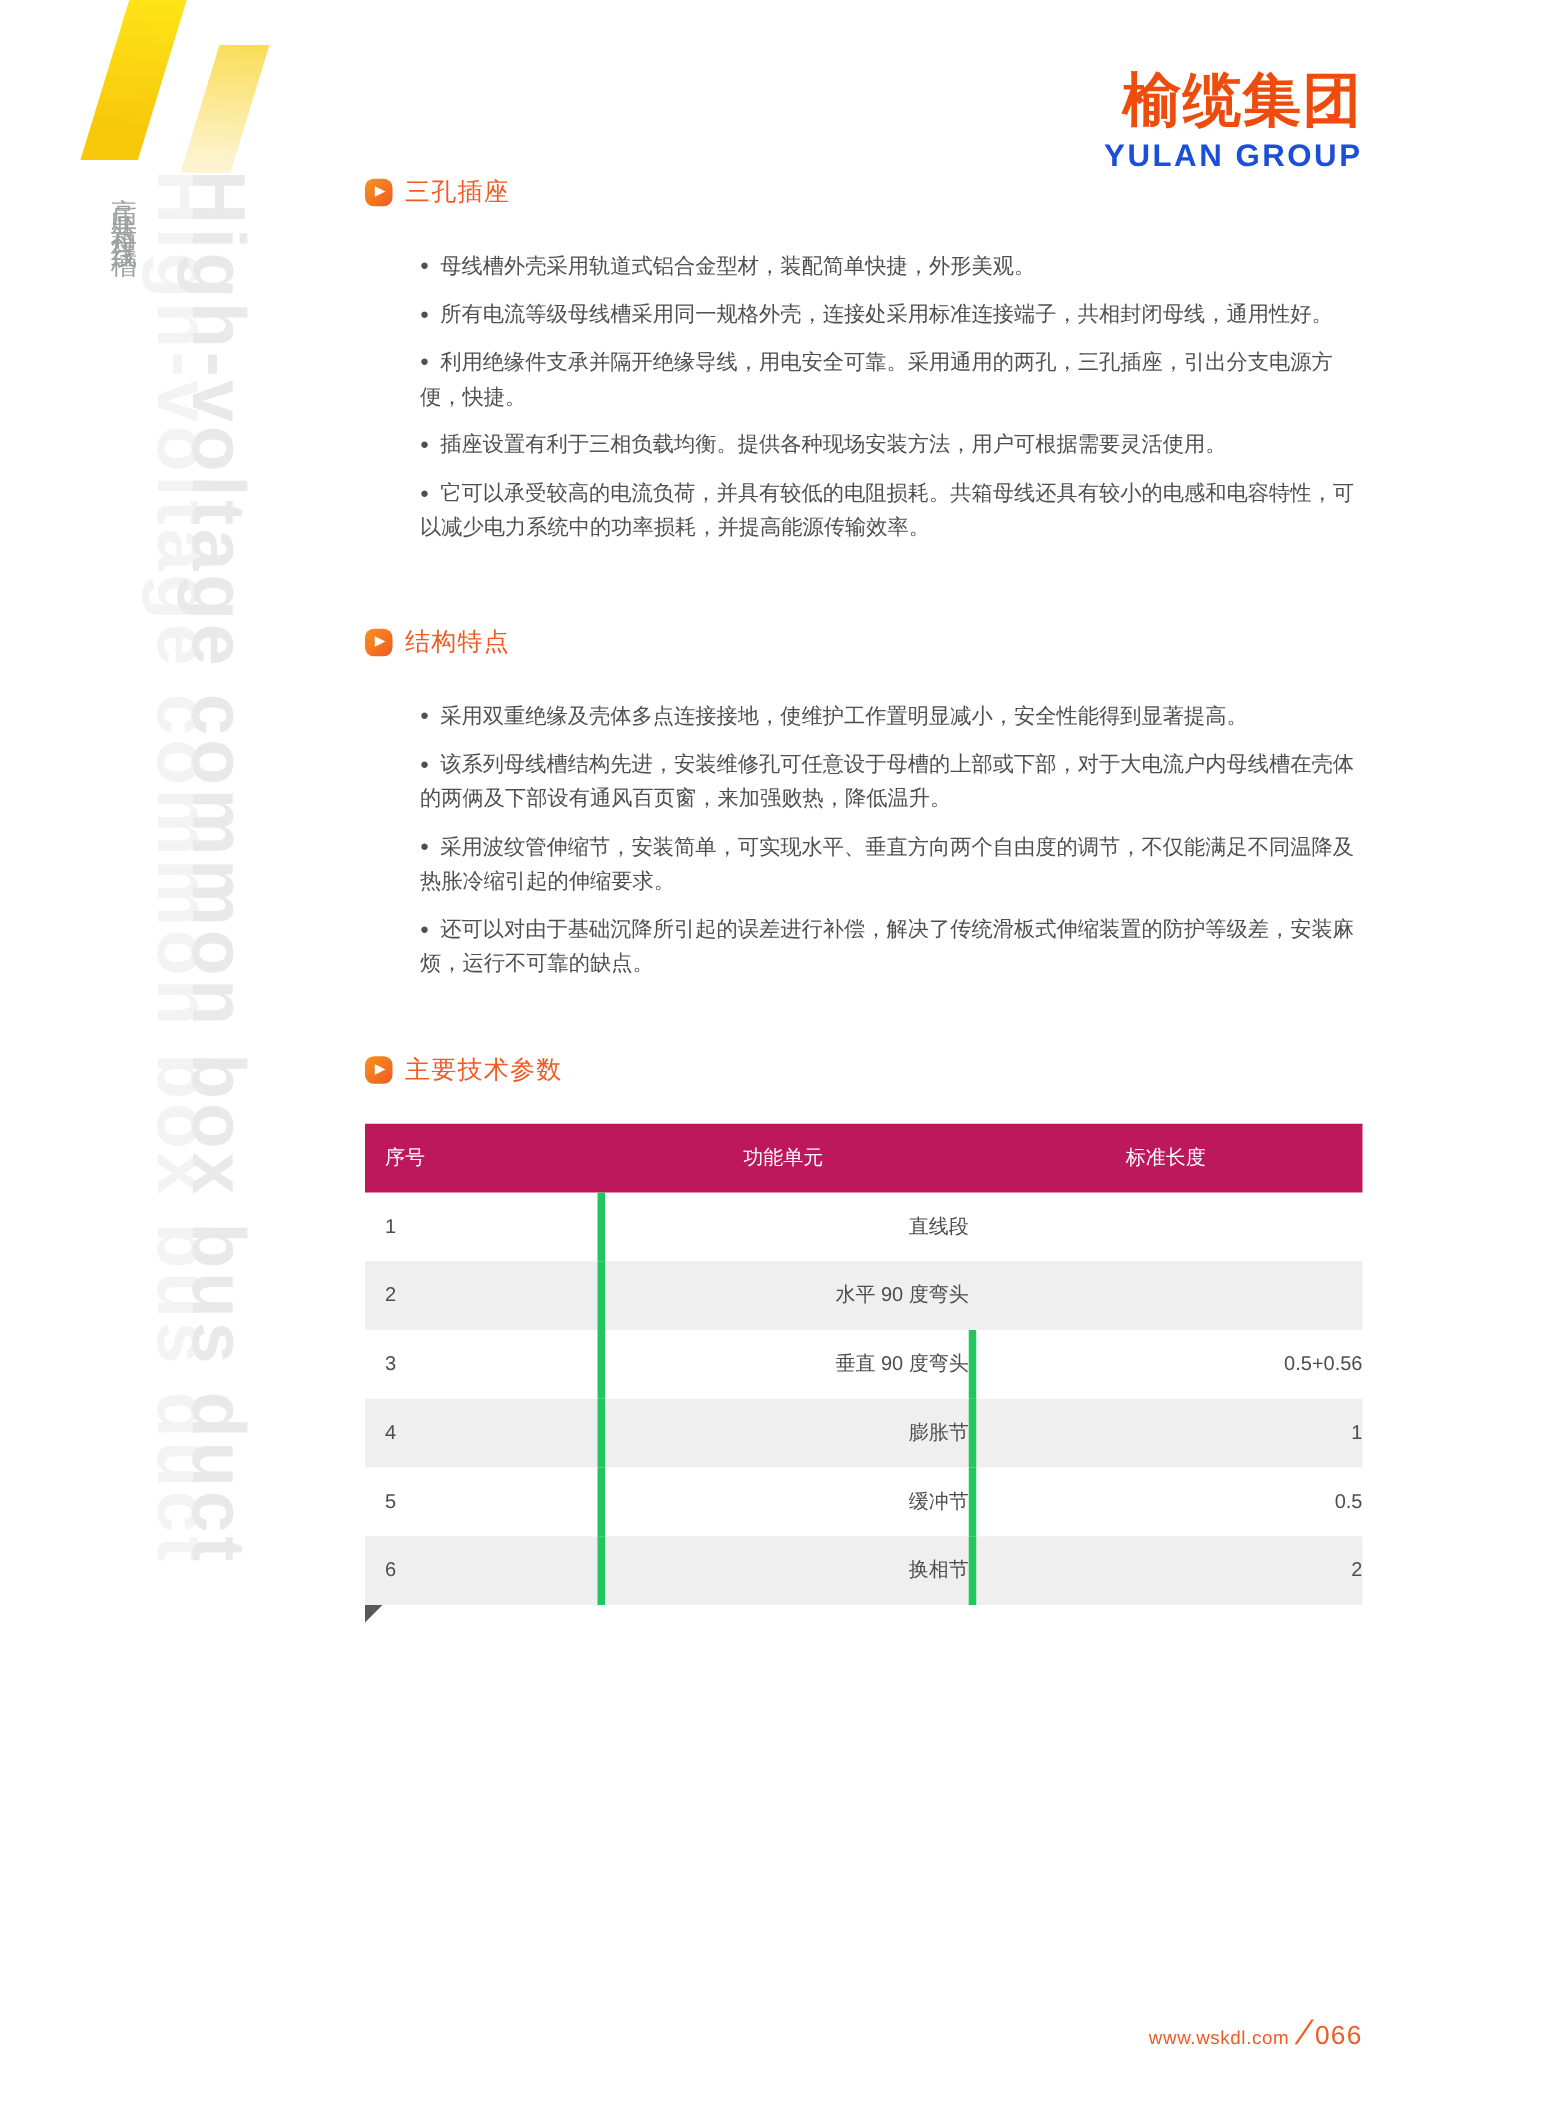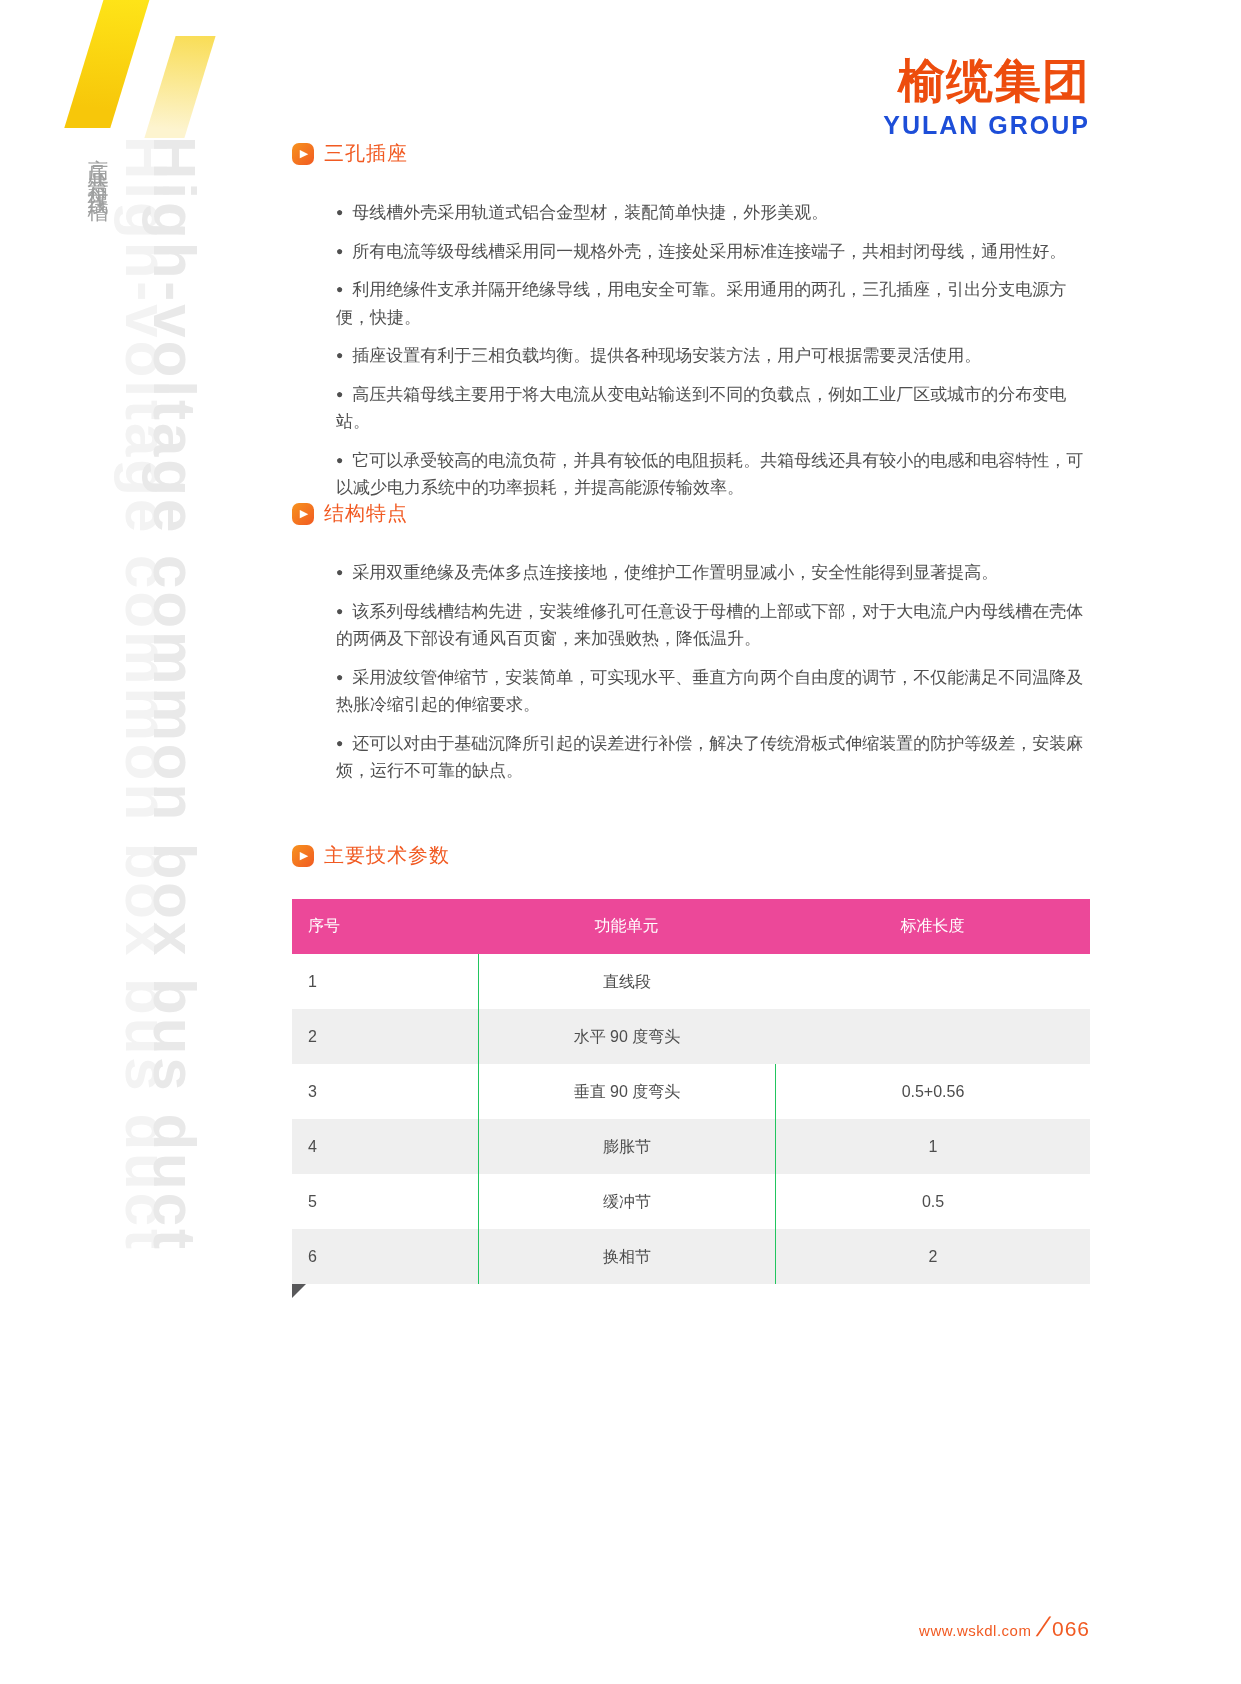--- a/index.html
+++ b/index.html
@@ -33,27 +33,27 @@
     background:linear-gradient(135deg,#f7931e,#f15a22);display:flex;align-items:center;justify-content:center;
     color:#ffffff;font-size:11px;line-height:1;padding-left:2px;box-sizing:border-box;}
   .sec-title{font-size:20px;color:#f15a22;letter-spacing:1px;}
   ul.bullets{list-style:none;margin:32px 0 0 0;padding:0;}
   ul.bullets li{font-size:17px;color:#4f4f4f;line-height:1.62;margin-bottom:11px;margin-left:44px;}
   .b-dot{font-size:12px;color:#4f4f4f;margin-right:9px;vertical-align:2px;}
 
   
   .tech-table{margin-top:30px;width:798px;position:relative;}
   .t-row{display:flex;height:55px;align-items:center;}
-  .t-head{background:#ec4899;color:#ffffff;font-size:16px;}
+  .t-head{background:#be185d;color:#ffffff;font-size:16px;}
   .t-body{color:#4d4d4d;font-size:16px;}
   .t-body.alt{background:#efefef;}
   .c1{width:186px;box-sizing:border-box;padding-left:16px;text-align:left;}
   .c2{width:297px;text-align:center;box-sizing:border-box;}
   .c3{width:315px;text-align:center;box-sizing:border-box;}
-  .t-body .c2,.t-body .c3{border-left:1px solid #22c55e;height:55px;line-height:55px;}
+  .t-body .c2,.t-body .c3{border-left:6px solid #22c55e;height:55px;line-height:55px;text-align:right;}
   .corner{position:absolute;left:0;bottom:-14px;width:0;height:0;
     border-top:14px solid #58585a;border-right:14px solid transparent;}
 
   
   .footer{position:absolute;right:151px;top:1590px;display:flex;align-items:baseline;color:#f15a22;}
   .f-url{font-size:15px;letter-spacing:0.5px;margin-top:32px;}
   .f-slash{font-size:27px;font-style:italic;margin:0 5px 0 8px;transform:skewX(-12deg);display:inline-block;}
   .f-num{font-size:21px;letter-spacing:1px;}
 </style>
 </head>
@@ -76,21 +76,20 @@
   <div class="section sec1">
     <div class="sec-head">
       <div class="sec-icon">▶</div>
       <div class="sec-title">三孔插座</div>
     </div>
     <ul class="bullets">
       <li><span class="b-dot">●</span><span>母线槽外壳采用轨道式铝合金型材，装配简单快捷，外形美观。</span></li>
       <li><span class="b-dot">●</span><span>所有电流等级母线槽采用同一规格外壳，连接处采用标准连接端子，共相封闭母线，通用性好。</span></li>
       <li><span class="b-dot">●</span><span>利用绝缘件支承并隔开绝缘导线，用电安全可靠。采用通用的两孔，三孔插座，引出分支电源方便，快捷。</span></li>
       <li><span class="b-dot">●</span><span>插座设置有利于三相负载均衡。提供各种现场安装方法，用户可根据需要灵活使用。</span></li>
-      <li><span class="b-dot">●</span><span>高压共箱母线主要用于将大电流从变电站输送到不同的负载点，例如工业厂区或城市的分布变电站。</span></li>
       <li><span class="b-dot">●</span><span>它可以承受较高的电流负荷，并具有较低的电阻损耗。共箱母线还具有较小的电感和电容特性，可以减少电力系统中的功率损耗，并提高能源传输效率。</span></li>
     </ul>
   </div>
 
   <div class="section sec2">
     <div class="sec-head">
       <div class="sec-icon">▶</div>
       <div class="sec-title">结构特点</div>
     </div>
     <ul class="bullets">

